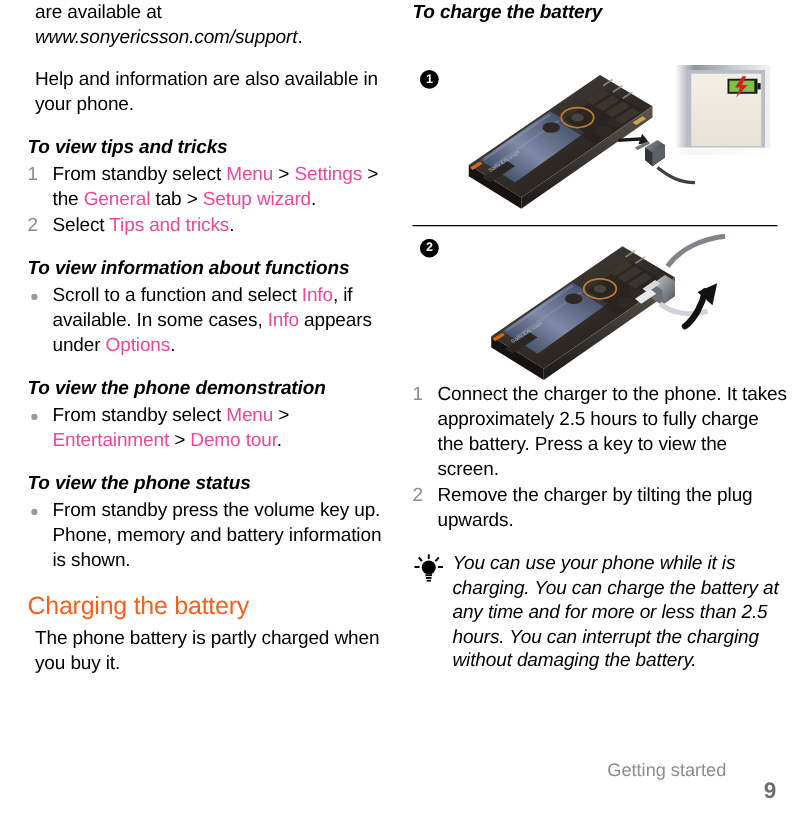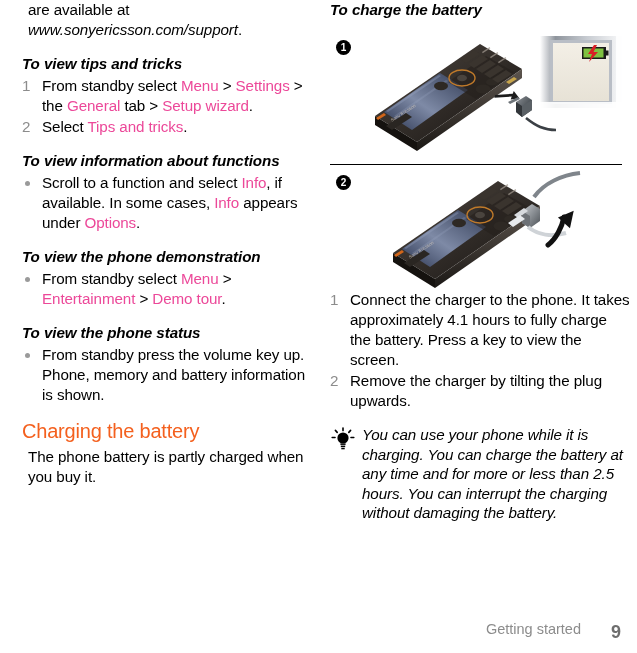--- a/index.html
+++ b/index.html
@@ -159,21 +159,21 @@
   .footer {
     position: absolute;
     left: 0;
     bottom: 12px;
     width: 637px;
     height: 22px;
   }
   .footer .sec {
     position: absolute;
     right: 56px;
-    bottom: 4px;
+    bottom: 16px;
     font-size: 14.5px;
     color: #8c8c8c;
   }
   .footer .pg {
     position: absolute;
     right: 16px;
     bottom: -2px;
     font-size: 18px;
     font-weight: bold;
     color: #6e6e6e;
@@ -181,20 +181,21 @@
 </style>
 </head>
 <body>
 
 <div class="page">
 
   <div class="col col-left">
 
     <p class="body-p"><span>are available at </span><span class="italic">www.sonyericsson.com/support</span><span>.</span></p>
 
+    <p class="body-p">Help and information are also available in your phone.</p>
 
     <h3 class="sub-head">To view tips and tricks</h3>
     <ol class="steps">
       <li>
         <span class="num">1</span>
         <span><span>From standby select </span><span class="orange">Menu</span><span> &gt; </span><span class="orange">Settings</span><span> &gt; the </span><span class="orange">General</span><span> tab &gt; </span><span class="orange">Setup wizard</span><span>.</span></span>
       </li>
       <li>
         <span class="num">2</span>
         <span><span>Select </span><span class="orange">Tips and tricks</span><span>.</span></span>
@@ -224,21 +225,21 @@
         <span>From standby press the volume key up. Phone, memory and battery information is shown.</span>
       </li>
     </ul>
 
     <h2 class="section-head">Charging the battery</h2>
     <p class="body-p">The phone battery is partly charged when you buy it.</p>
   </div>
 
   <div class="col col-right">
 
-    <h3 class="sub-head" style="margin-bottom:10px">To charge the battery</h3>
+    <h3 class="sub-head" style="margin-bottom:26px">To charge the battery</h3>
 
     <div class="illus-block">
 
       <div class="illus-row">
         <div class="step-badge">1</div>
 
         <div class="phone-wrap p1">
           <svg width="210" height="128" viewBox="0 0 210 128">
             <defs>
               <linearGradient id="bodyG" x1="0" y1="0" x2="1" y2="1">
@@ -417,21 +418,21 @@
               <polygon points="12,2 26,-8 26,10" fill="#111111" transform="rotate(12 19 1)"></polygon>
             </g>
           </svg>
         </div>
       </div>
     </div>
 
     <ol class="steps right-steps">
       <li>
         <span class="num">1</span>
-        <span>Connect the charger to the phone. It takes approximately 4.1 hours to fully charge the battery. Press a key to view the screen.</span>
+        <span>Connect the charger to the phone. It takes approximately 2.5 hours to fully charge the battery. Press a key to view the screen.</span>
       </li>
       <li>
         <span class="num">2</span>
         <span>Remove the charger by tilting the plug upwards.</span>
       </li>
     </ol>
 
     <div class="tip">
       <span class="bulb">
         <svg width="26" height="24" viewBox="0 0 26 24">

